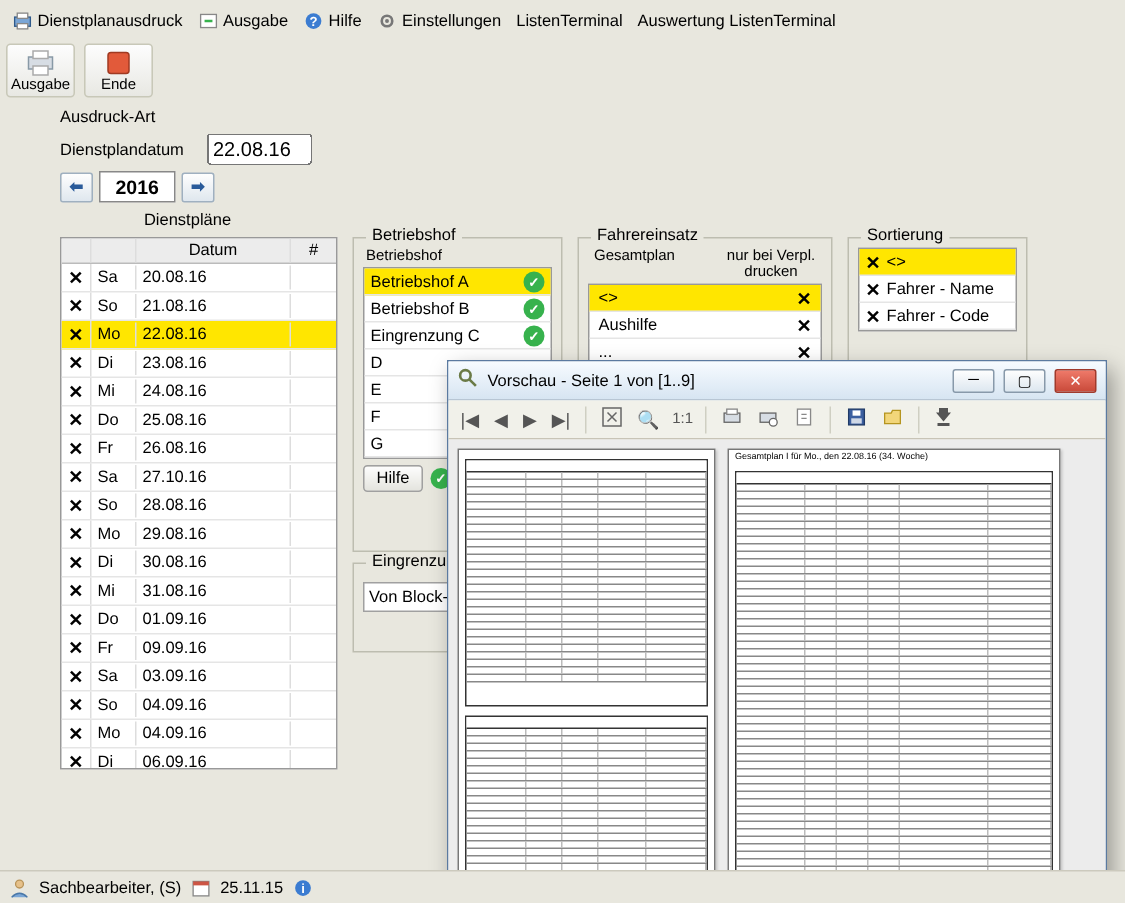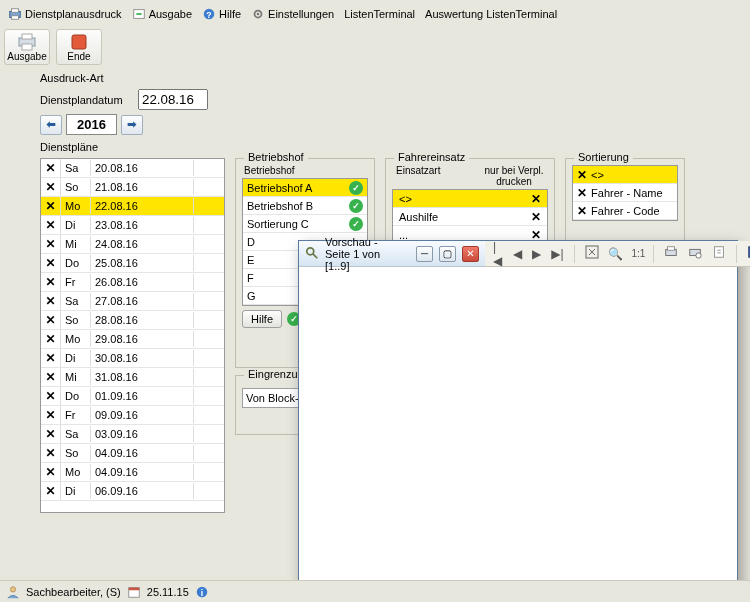--- a/index.html
+++ b/index.html
@@ -164,21 +164,21 @@
   .eg-box { margin-top:6px; width:140px; }
 
   
   .preview {
     position:absolute;
     left: 298px; top: 240px;
     width: 440px; height: 352px;
     background:#fff;
     border:1px solid #5b7aa0;
     box-shadow: 4px 6px 14px rgba(0,0,0,0.35);
-    display:flex; 
+    display:flex; flex-direction:column;
   }
   .pv-title {
     height:26px;
     background: linear-gradient(#f7fbff,#d7e5f2);
     display:flex; align-items:center; padding:0 6px;
     border-bottom:1px solid #b8c6d4;
     gap:6px;
   }
   .pv-title .spacer { flex:1; }
   .winbtn {
@@ -332,27 +332,33 @@
     </div>
     <div class="year-row">
       <div class="navbtn">
         <span>⬅</span>
       </div>
       <div class="year-box">2016</div>
       <div class="navbtn">
         <span>➡</span>
       </div>
     </div>
-    <div class="sublabel" style="padding-left:40px; margin-top:4px;">Dienstpläne</div>
+    <div class="sublabel" style="padding-left:40px; margin-top:4px;text-align:center;">Dienstpläne</div>
   </div>
 </div>
 
 <div class="panels panels-wrap">
 
   <div class="dp-table">
+    <div class="dp-head">
+      <div class="col-x"></div>
+      <div class="col-day"></div>
+      <div class="col-date" style="text-align:center;">Datum</div>
+      <div class="col-n">#</div>
+    </div>
     <div id="dp-body">
         <div class="dp-row">
           <div class="col-x"><span class="xmark">✕</span></div>
           <div class="col-day">Sa</div>
           <div class="col-date">20.08.16</div>
           <div class="col-n"></div>
         </div>
         <div class="dp-row">
           <div class="col-x"><span class="xmark">✕</span></div>
           <div class="col-day">So</div>
@@ -385,21 +391,21 @@
         </div>
         <div class="dp-row">
           <div class="col-x"><span class="xmark">✕</span></div>
           <div class="col-day">Fr</div>
           <div class="col-date">26.08.16</div>
           <div class="col-n"></div>
         </div>
         <div class="dp-row">
           <div class="col-x"><span class="xmark">✕</span></div>
           <div class="col-day">Sa</div>
-          <div class="col-date">27.08.16</div>
+          <div class="col-date">27.10.16</div>
           <div class="col-n"></div>
         </div>
         <div class="dp-row">
           <div class="col-x"><span class="xmark">✕</span></div>
           <div class="col-day">So</div>
           <div class="col-date">28.08.16</div>
           <div class="col-n"></div>
         </div>
         <div class="dp-row">
           <div class="col-x"><span class="xmark">✕</span></div>
@@ -467,21 +473,21 @@
         <div class="bh-list" id="bh-list">
             <div class="bh-row selected">
               <span>Betriebshof A</span>
               <span class="check-ok">✓</span>
             </div>
             <div class="bh-row">
               <span>Betriebshof B</span>
               <span class="check-ok">✓</span>
             </div>
             <div class="bh-row">
-              <span>Sortierung C</span>
+              <span>Eingrenzung C</span>
               <span class="check-ok">✓</span>
             </div>
             <div class="bh-row">
               <span>D</span>
             </div>
             <div class="bh-row">
               <span>E</span>
             </div>
             <div class="bh-row">
               <span>F</span>
@@ -497,21 +503,21 @@
 
         <div class="group eg-box" style="position:absolute; bottom:-68px; left:-1px; height:60px; padding-top:12px;">
           <div class="group-title">Eingrenzung</div>
           <input type="text" style="width: 120px;" value="Von Block-">
         </div>
       </div>
 
       <div class="group fe-box" style="height:120px;">
         <div class="group-title">Fahrereinsatz</div>
         <div class="fe-head">
-          <span>Einsatzart</span>
+          <span>Gesamtplan</span>
           <span style="width:60px; text-align:center;">nur bei Verpl. drucken</span>
         </div>
         <div class="fe-list" id="fe-list">
             <div class="fe-row selected">
               <span>&lt;<kein einsatz="">&gt;</kein></span>
               <span class="xmark">✕</span>
             </div>
             <div class="fe-row">
               <span>Aushilfe</span>
               <span class="xmark">✕</span>

